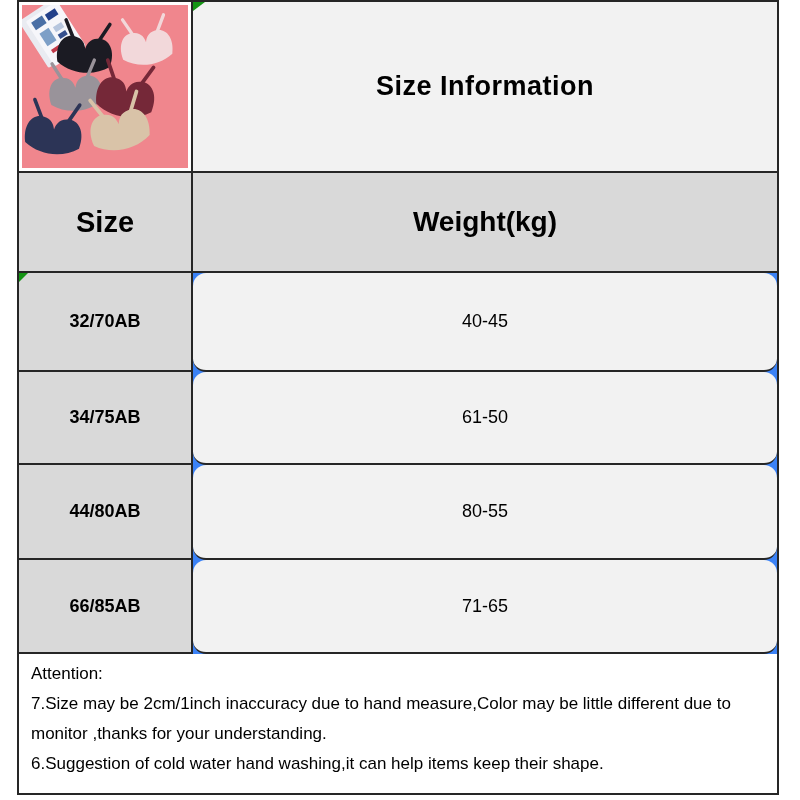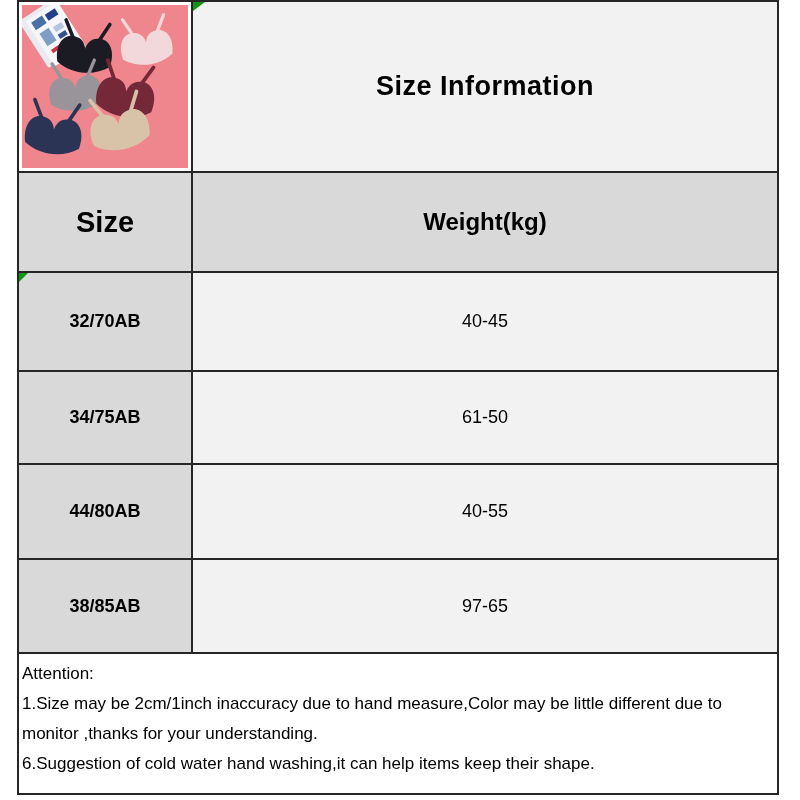--- a/index.html
+++ b/index.html
@@ -17,26 +17,26 @@
     border-bottom:2px solid #262626;
     display:flex; align-items:center; justify-content:center;
     overflow:hidden;
   }
   .col-left { border-right:2px solid #262626; }
   .photo-cell { background:#fff; padding:3px; }
   .photo-cell svg { width:100%; height:100%; display:block; }
   .title-cell { background:#f2f2f2; position:relative; font-weight:bold; font-size:27px; letter-spacing:0.5px; }
   .hdr { background:#d9d9d9; font-weight:bold; }
   .hdr-size { font-size:29px; }
-  .hdr-weight { font-size:24px; }
+  .hdr-weight { font-size:28px; }
   .size-cell { background:#d9d9d9; font-weight:bold; font-size:18px; position:relative; }
-  .weight-cell { background:#f2f2f2; font-size:18px; font-weight:normal; }
+  .weight-cell { background:#f2f2f2; font-size:18px; font-weight:normal;border-radius:13px; }
   .note-cell {
     grid-column:1 / 3; background:#ffffff; border-bottom:none;
-    display:block; padding:5px 6px 0 3px;
+    display:block; padding:5px 6px 0 12px;
     font-size:17px; line-height:30px; font-weight:normal;
   }
   .marker {
     position:absolute; top:0; left:0;
     width:12px; height:9px; background:#149414;
     clip-path:polygon(0 0, 100% 0, 0 100%);
   }
   .marker.small { width:9px; height:9px; }
 </style>
 </head>
@@ -101,26 +101,26 @@
   <div class="cell weight-cell">40-45</div>
 
   <div class="cell col-left size-cell">
     <span>34/75AB</span>
   </div>
   <div class="cell weight-cell">61-50</div>
 
   <div class="cell col-left size-cell">
     <span>44/80AB</span>
   </div>
-  <div class="cell weight-cell">40-55</div>
+  <div class="cell weight-cell">80-55</div>
 
   <div class="cell col-left size-cell">
-    <span>38/85AB</span>
+    <span>66/85AB</span>
   </div>
-  <div class="cell weight-cell">97-65</div>
+  <div class="cell weight-cell">71-65</div>
 
   <div class="cell note-cell">
     <div>Attention:</div>
-    <div>1.Size may be 2cm/1inch inaccuracy due to hand measure,Color may be little different due to monitor ,thanks for your understanding.</div>
+    <div>7.Size may be 2cm/1inch inaccuracy due to hand measure,Color may be little different due to monitor ,thanks for your understanding.</div>
     <div>6.Suggestion of cold water hand washing,it can help items keep their shape.</div>
   </div>
 
 </div>
 
 </body></html>

